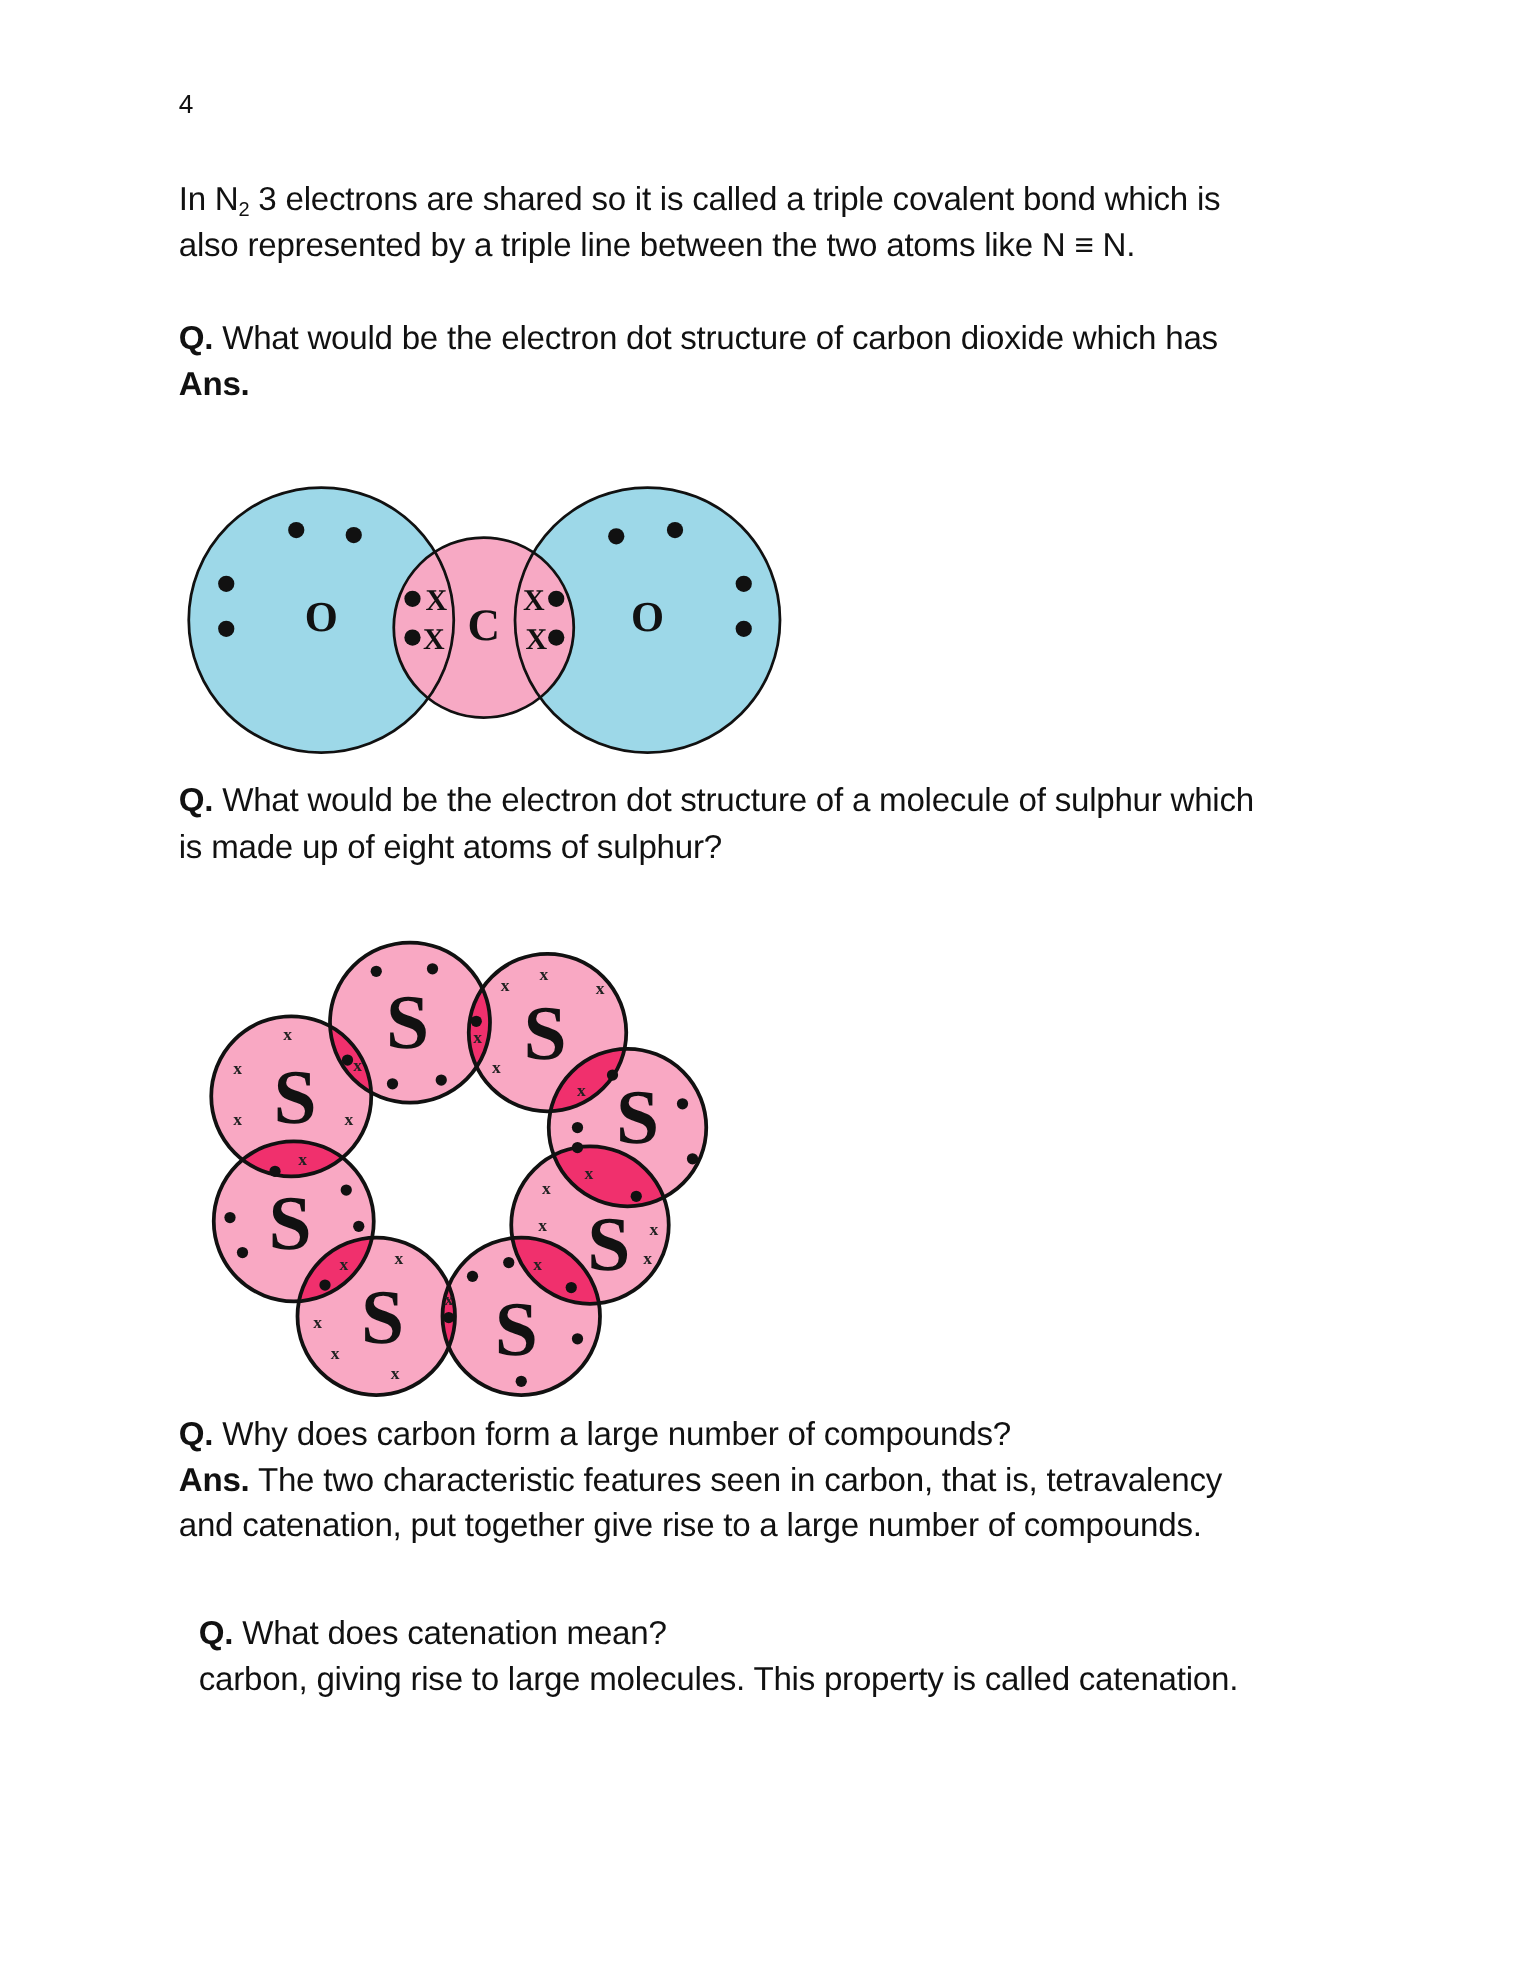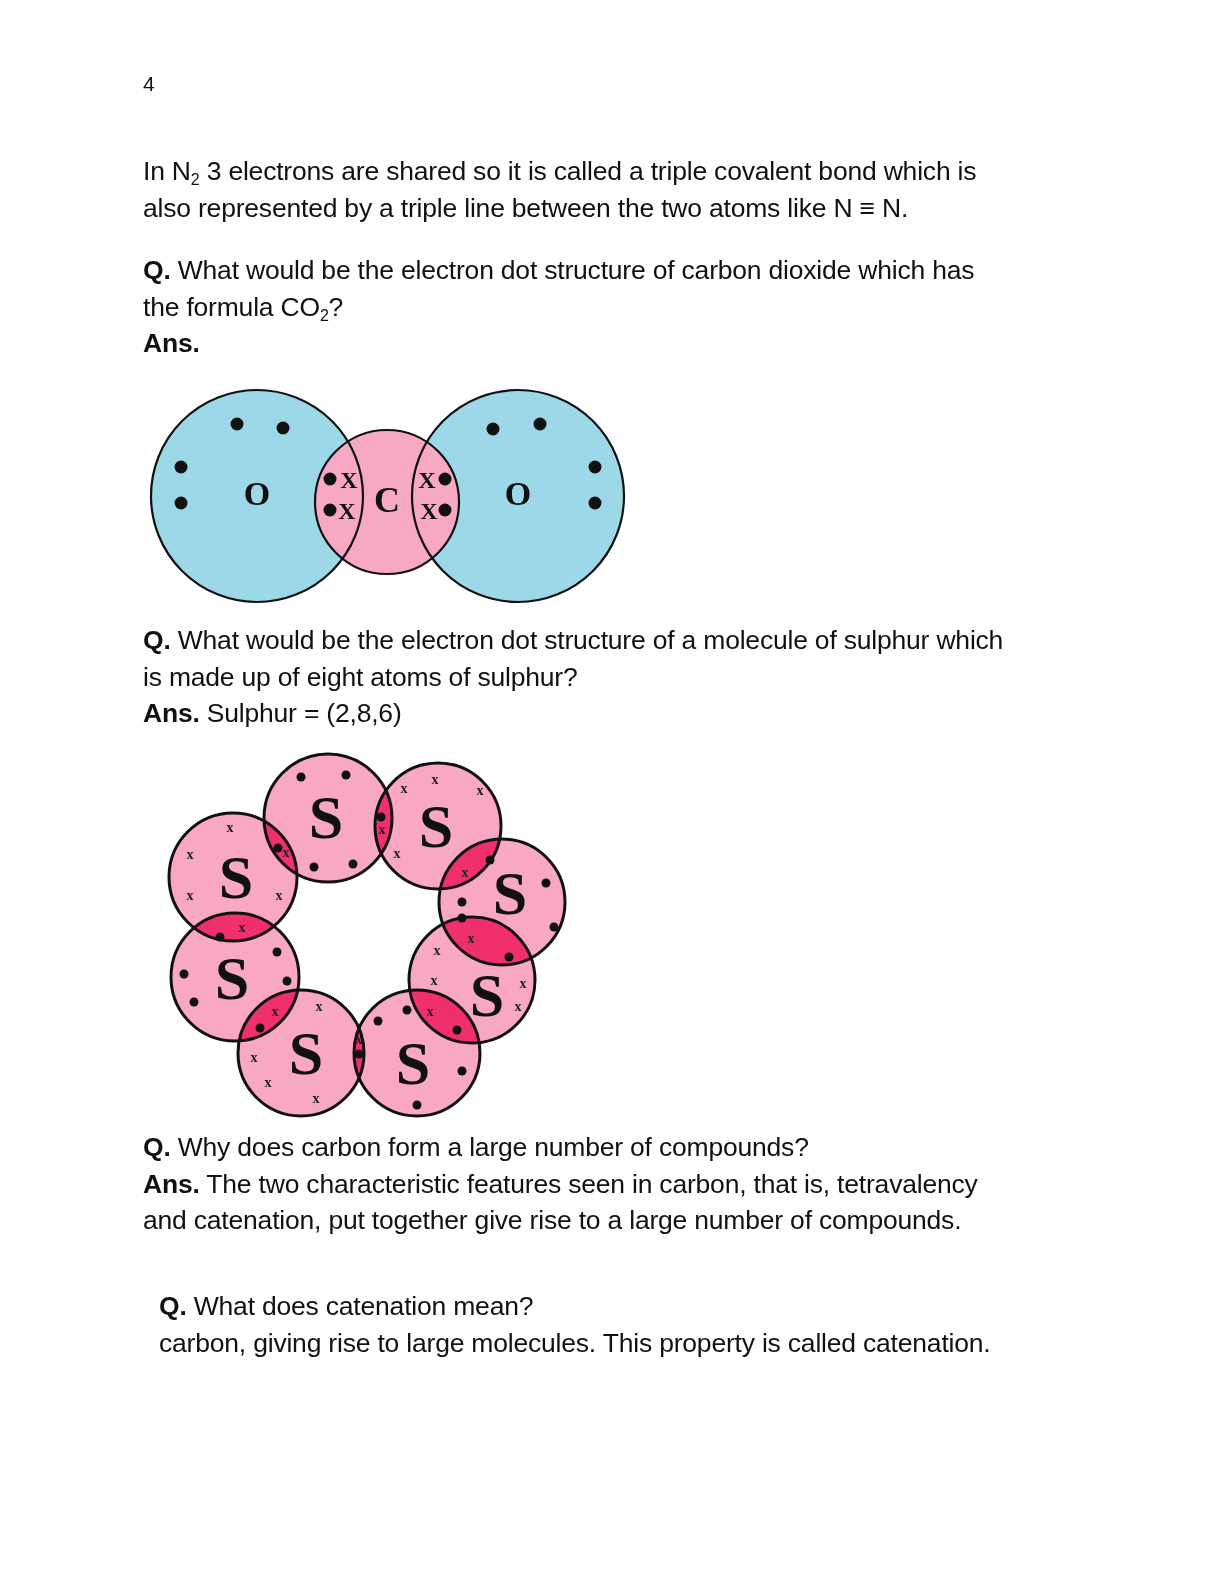--- a/index.html
+++ b/index.html
@@ -11,28 +11,27 @@
   b { font-weight: bold; }
   sub { font-size: 16px; vertical-align: -5px; line-height: 0; }
   .diagram { position: absolute; }
   svg text { font-family: "Liberation Serif", serif; font-weight: bold; }
 </style>
 </head>
 <body>
 
 <div class="page-number">4</div>
 
-<div class="para" style="top:153px;">
+<div class="para" style="top:141px;">
   <p><span>In N</span><sub>2</sub><span> 3 electrons are shared so it is called a triple covalent bond which  is</span></p>
   <p>also represented by a triple line between the two atoms like N ≡ N.</p>
 </div>
 
 <div class="para" style="top:252px;">
   <p><b>Q.</b><span> What would be the electron dot structure of carbon dioxide which has</span></p>
-  <p><span>the formula CO</span><sub>2</sub><span>?</span></p>
   <p><b>Ans.</b></p>
 </div>
 
 <svg class="diagram" style="left:0;top:0;" width="1224" height="1584" viewBox="0 0 1224 1584" pointer-events="none">
   <defs>
     <clipPath id="clipC">
         <circle cx="387" cy="502" r="72"></circle>
       </clipPath>
   </defs>
   <g>
@@ -65,21 +64,20 @@
         <text x="347" y="519">X</text>
       <text x="427" y="488">X</text>
         <text x="429" y="519">X</text>
     </g>
   </g>
 </svg>
 
 <div class="para" style="top:622px;">
   <p><b>Q.</b><span> What would be the electron dot structure of a molecule of sulphur which</span></p>
   <p>is made up of eight atoms of sulphur?</p>
-  <p><b>Ans.</b><span> Sulphur = (2,8,6)</span></p>
 </div>
 
 <svg class="diagram" style="left:0;top:0;" width="1224" height="1584" viewBox="0 0 1224 1584" pointer-events="none">
   <defs>
     <clipPath id="c1">
         <circle cx="233" cy="877" r="64"></circle>
       </clipPath>
     <clipPath id="c2">
         <circle cx="328" cy="818" r="64"></circle>
       </clipPath>

